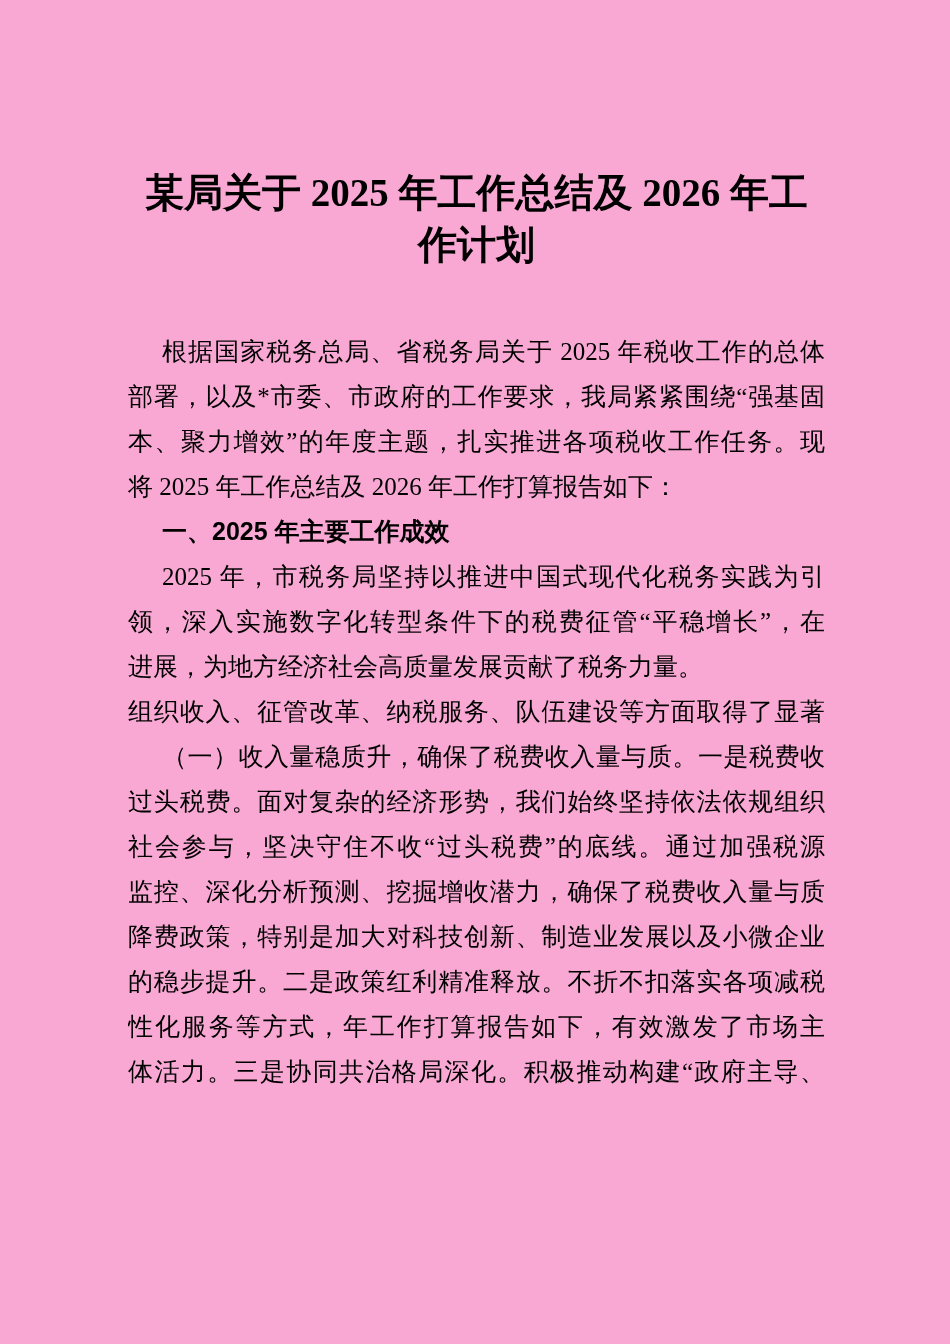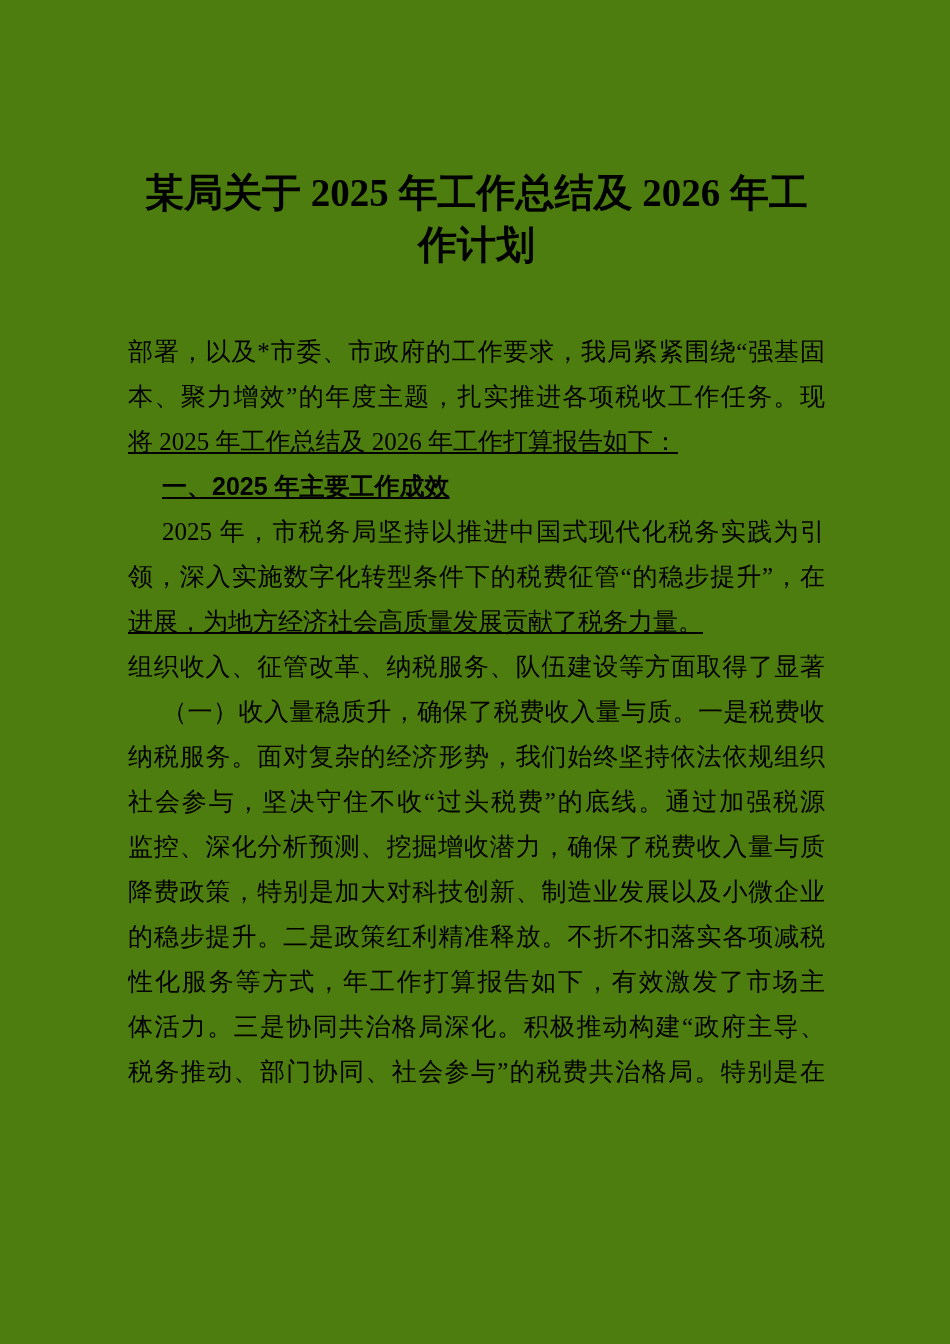--- a/index.html
+++ b/index.html
@@ -3,21 +3,21 @@
 <meta charset="utf-8">
 <style>
   html, body { margin: 0; padding: 0; }
   body { background: #888; }
 
   .doc-page {
     position: relative;
     width: 950px;
     height: 1344px;
     margin: 0 auto;
-    background: #4d7c0f;
+    background: #f9a8d4;
     box-sizing: border-box;
     padding: 167px 125px 0 128px;
     overflow: hidden;
   }
 
   .doc-title {
     margin: 0;
     color: #000000;
     font-family: "Liberation Serif", "DejaVu Serif", serif;
     font-weight: bold;
@@ -38,21 +38,21 @@
   .para { margin: 0; }
 
   .bline {
     display: block;
     height: 45px;
     overflow: hidden;
     text-align: justify;
     text-align-last: justify;
   }
   .bline.first { text-indent: 34px; }
-  .bline.natural { text-align-last: left; text-decoration: underline; }
+  .bline.natural { text-align-last: left; }
 
   .heading-line {
     font-family: "Liberation Sans", "DejaVu Sans", sans-serif;
     font-weight: bold;
     text-align-last: left;
     text-indent: 34px;
   }
 </style>
 </head>
 <body>
@@ -60,42 +60,42 @@
 <div class="doc-page">
 
   <h1 class="doc-title">
     <span class="title-line">某局关于 2025 年工作总结及 2026 年工</span>
     <span class="title-line">作计划</span>
   </h1>
 
   <div class="doc-body">
 
     <p class="para">
+      <span class="bline first">根据国家税务总局、省税务局关于 2025 年税收工作的总体</span>
       <span class="bline">部署，以及*市委、市政府的工作要求，我局紧紧围绕“强基固</span>
       <span class="bline">本、聚力增效”的年度主题，扎实推进各项税收工作任务。现</span>
       <span class="bline natural">将 2025 年工作总结及 2026 年工作打算报告如下：</span>
     </p>
 
     <p class="para">
       <span class="bline heading-line natural">一、2025 年主要工作成效</span>
     </p>
 
     <p class="para">
       <span class="bline first">2025 年，市税务局坚持以推进中国式现代化税务实践为引</span>
-      <span class="bline">领，深入实施数字化转型条件下的税费征管“的稳步提升”，在</span>
+      <span class="bline">领，深入实施数字化转型条件下的税费征管“平稳增长”，在</span>
       <span class="bline natural">进展，为地方经济社会高质量发展贡献了税务力量。</span>
       <span class="bline">组织收入、征管改革、纳税服务、队伍建设等方面取得了显著</span>
     </p>
 
     <p class="para">
       <span class="bline first">（一）收入量稳质升，确保了税费收入量与质。一是税费收入</span>
-      <span class="bline">纳税服务。面对复杂的经济形势，我们始终坚持依法依规组织</span>
+      <span class="bline">过头税费。面对复杂的经济形势，我们始终坚持依法依规组织</span>
       <span class="bline">社会参与，坚决守住不收“过头税费”的底线。通过加强税源</span>
       <span class="bline">监控、深化分析预测、挖掘增收潜力，确保了税费收入量与质</span>
       <span class="bline">降费政策，特别是加大对科技创新、制造业发展以及小微企业</span>
       <span class="bline">的稳步提升。二是政策红利精准释放。不折不扣落实各项减税</span>
       <span class="bline">性化服务等方式，年工作打算报告如下，有效激发了市场主</span>
       <span class="bline">体活力。三是协同共治格局深化。积极推动构建“政府主导、</span>
-      <span class="bline">税务推动、部门协同、社会参与”的税费共治格局。特别是在</span>
     </p>
 
   </div>
 </div>
 
 </body></html>

